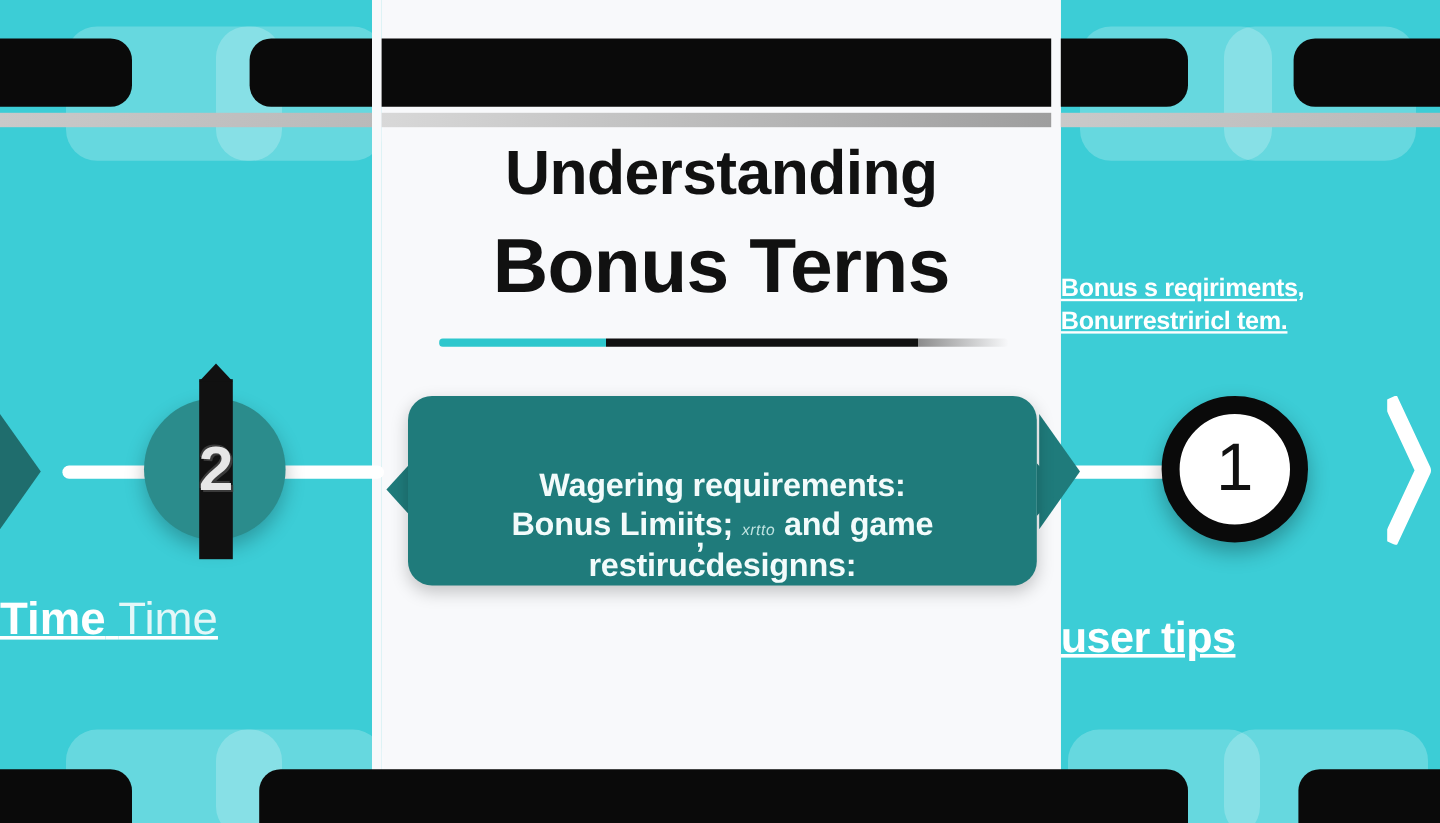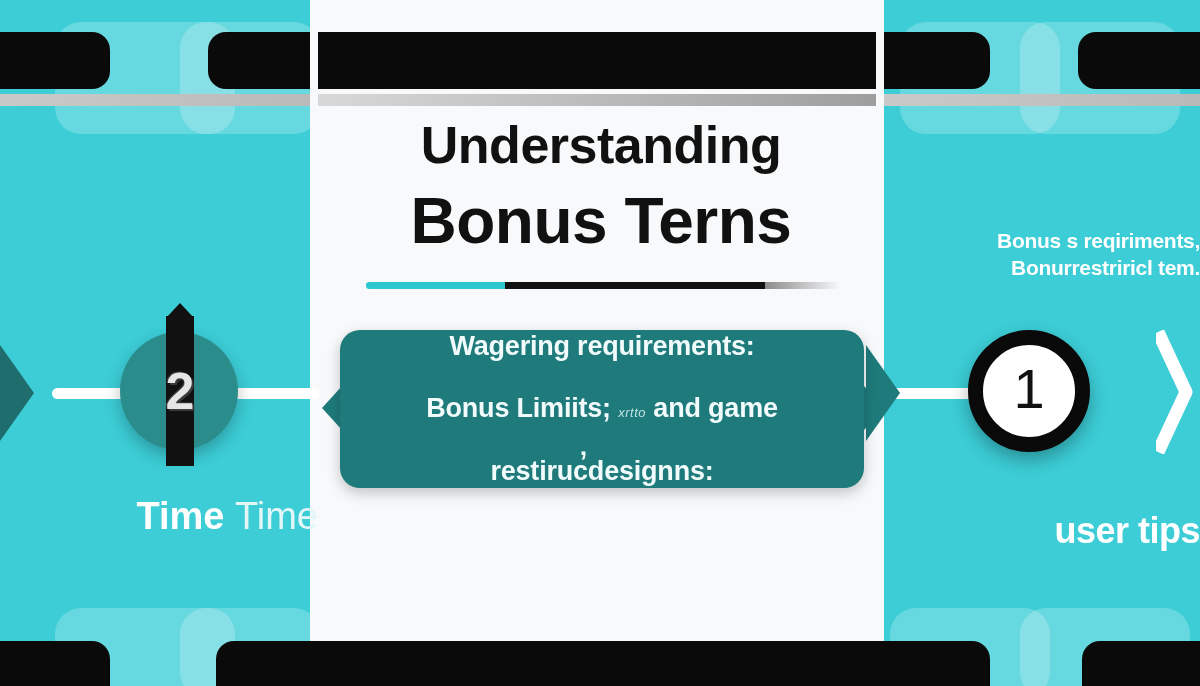--- a/index.html
+++ b/index.html
@@ -103,21 +103,21 @@
   
   .callout {
     position: absolute;
     left: 340px; top: 330px;
     width: 524px; height: 158px;
     background: #1f7b7b;
     border-radius: 20px;
     box-shadow: 0 5px 14px rgba(0,0,0,0.22);
     display: flex;
     align-items: center;
-    justify-content: space-between;
+    justify-content: flex-end;
     flex-direction: column;
     text-align: center;
     padding: 0 26px;
     box-sizing: border-box;
   }
   .callout-line {
     color: #f2fbfb;
     font-weight: bold;
     font-size: 27px;
     line-height: 1.24;
@@ -224,21 +224,22 @@
     color: #111111;
     line-height: 1;
     margin-top: -4px;
   }
 
   
   .side-label {
     position: absolute;
     color: #ffffff;
     font-weight: bold;
-    text-align: right;
+    text-align: left;
+    text-decoration: underline;
   }
   .lbl-left-top {
     left: 0; top: 252px; width: 318px;
     font-size: 34px; letter-spacing: -0.5px;
   }
   .lbl-left-bottom {
     left: 0; top: 495px; width: 318px;
     font-size: 38px;
   }
   .lbl-left-bottom .soft {

